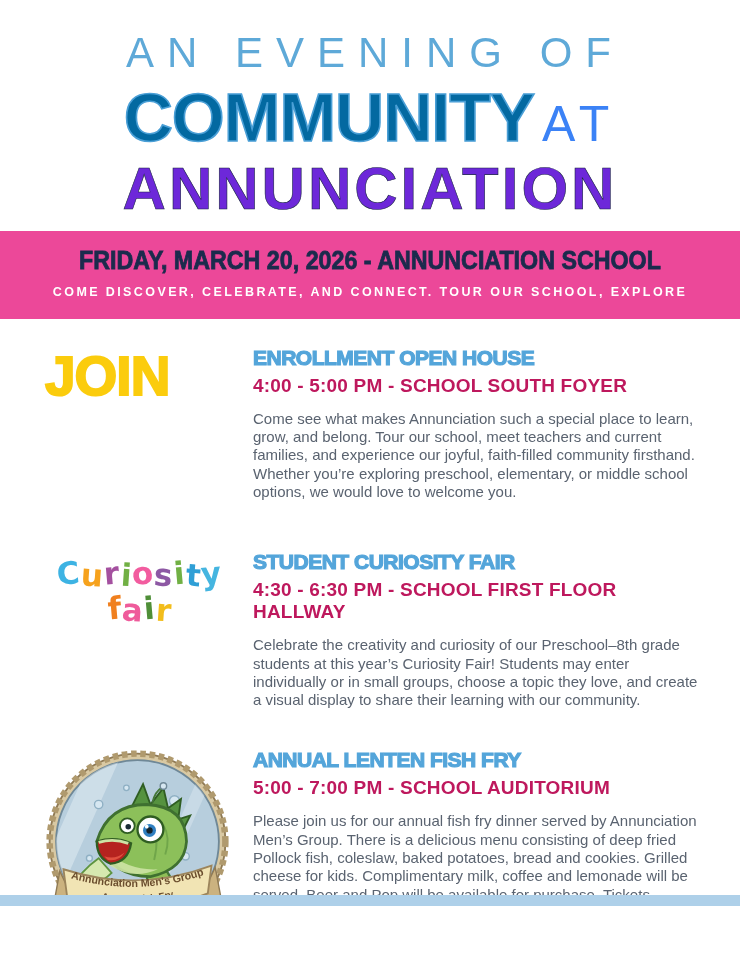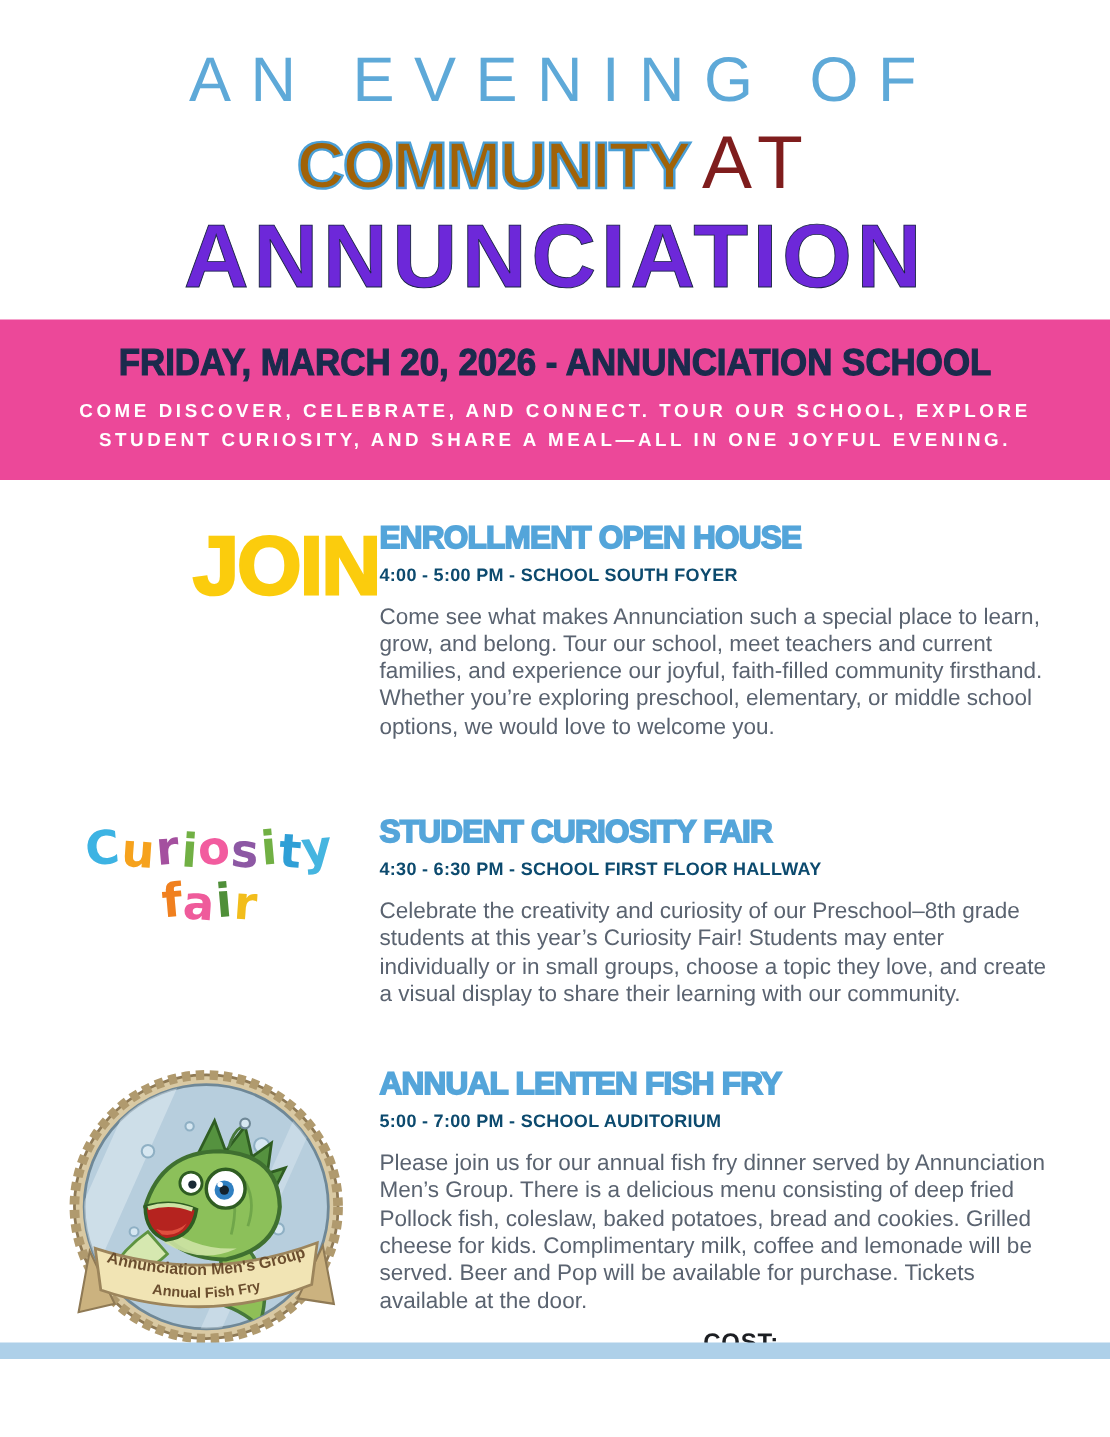--- a/index.html
+++ b/index.html
@@ -10,25 +10,25 @@
     margin:0 auto;
   }
   
   .title-block { padding-top:32px; text-align:center; line-height:1; }
   .title-line1 {
     color:#5ea9d8; font-size:42px; font-weight:400; letter-spacing:13px;
     margin-left:10px;
   }
   .title-line2 { margin-top:9px; white-space:nowrap; }
   .title-line2 .word-bold {
-    color:#a16207; font-size:44px; font-weight:700; letter-spacing:-1px;
+    color:#0369a1; font-size:68px; font-weight:700; letter-spacing:-1px;
     -webkit-text-stroke:1.6px #4a9fd6;
   }
   .title-line2 .word-light {
-    color:#7f1d1d; font-size:50px; font-weight:400; letter-spacing:7px;
+    color:#3b82f6; font-size:50px; font-weight:400; letter-spacing:7px;
     margin-left:8px;
   }
   .title-line3 {
     margin-top:8px; color:#6d28d9; font-size:60px; font-weight:700;
     letter-spacing:3px; -webkit-text-stroke:0.6px #16233e;
   }
   
   .banner {
     margin-top:12px; background:#ec4899; padding:15px 20px 17px;
     text-align:center;
@@ -46,28 +46,28 @@
   .section + .section.sec2 { margin-top:50px; }
   .section + .section.sec3 { margin-top:40px; }
   .left-col { width:208px; flex-shrink:0; }
   .right-col { flex:1; max-width:458px; }
   .sec-heading {
     color:#54a5da; font-size:21px; font-weight:700; letter-spacing:-0.5px;
     -webkit-text-stroke:1.2px #54a5da; line-height:1; margin-bottom:7px;
     white-space:nowrap;
   }
   .sec-time {
-    color:#0c4a6e; font-size:12px; font-weight:700; letter-spacing:0.2px;
+    color:#be185d; font-size:19px; font-weight:700; letter-spacing:0.2px;
     margin-bottom:13px;
   }
   .sec-body { color:#5a6370; font-size:15px; line-height:1.22; }
   
   .joy-badge {
     color:#fbcc0d; font-size:55px; font-weight:700; line-height:0.99;
-    letter-spacing:-1px; -webkit-text-stroke:2px #fbcc0d; margin-top:2px;text-align:right;
+    letter-spacing:-1px; -webkit-text-stroke:2px #fbcc0d; margin-top:2px;
   }
   .joy-badge .joy-row { display:flex; align-items:flex-end; }
   .joy-icon { margin-left:2px; margin-bottom:-6px; }
   
   .curiosity-logo { margin-top:8px; text-align:center; width:190px;
     font-family:"DejaVu Sans", sans-serif; font-weight:700; line-height:1.0; }
   .curiosity-logo .logo-row { font-size:31px; letter-spacing:1px; }
   .curiosity-logo .logo-row + .logo-row { font-size:31px; margin-top:4px; }
   .curiosity-logo span { display:inline-block; }
   .curiosity-logo span:nth-child(odd)  { transform:rotate(-5deg) translateY(-1px); }
@@ -90,21 +90,20 @@
     <div class="title-line2">
       <span class="word-bold">COMMUNITY</span><span class="word-light">AT</span>
     </div>
     <div class="title-line3">ANNUNCIATION</div>
   </div>
 
   <div class="banner">
     <div class="banner-heading">FRIDAY, MARCH 20, 2026 - ANNUNCIATION SCHOOL</div>
     <div class="banner-sub">
       <div>COME DISCOVER, CELEBRATE, AND CONNECT. TOUR OUR SCHOOL, EXPLORE</div>
-      <div>STUDENT CURIOSITY, AND SHARE A MEAL—ALL IN ONE JOYFUL EVENING.</div>
     </div>
   </div>
 
   <div class="sections">
 
     <div class="section sec1">
       <div class="left-col">
         <div class="joy-badge">
           <div>JOIN</div>
         </div>

